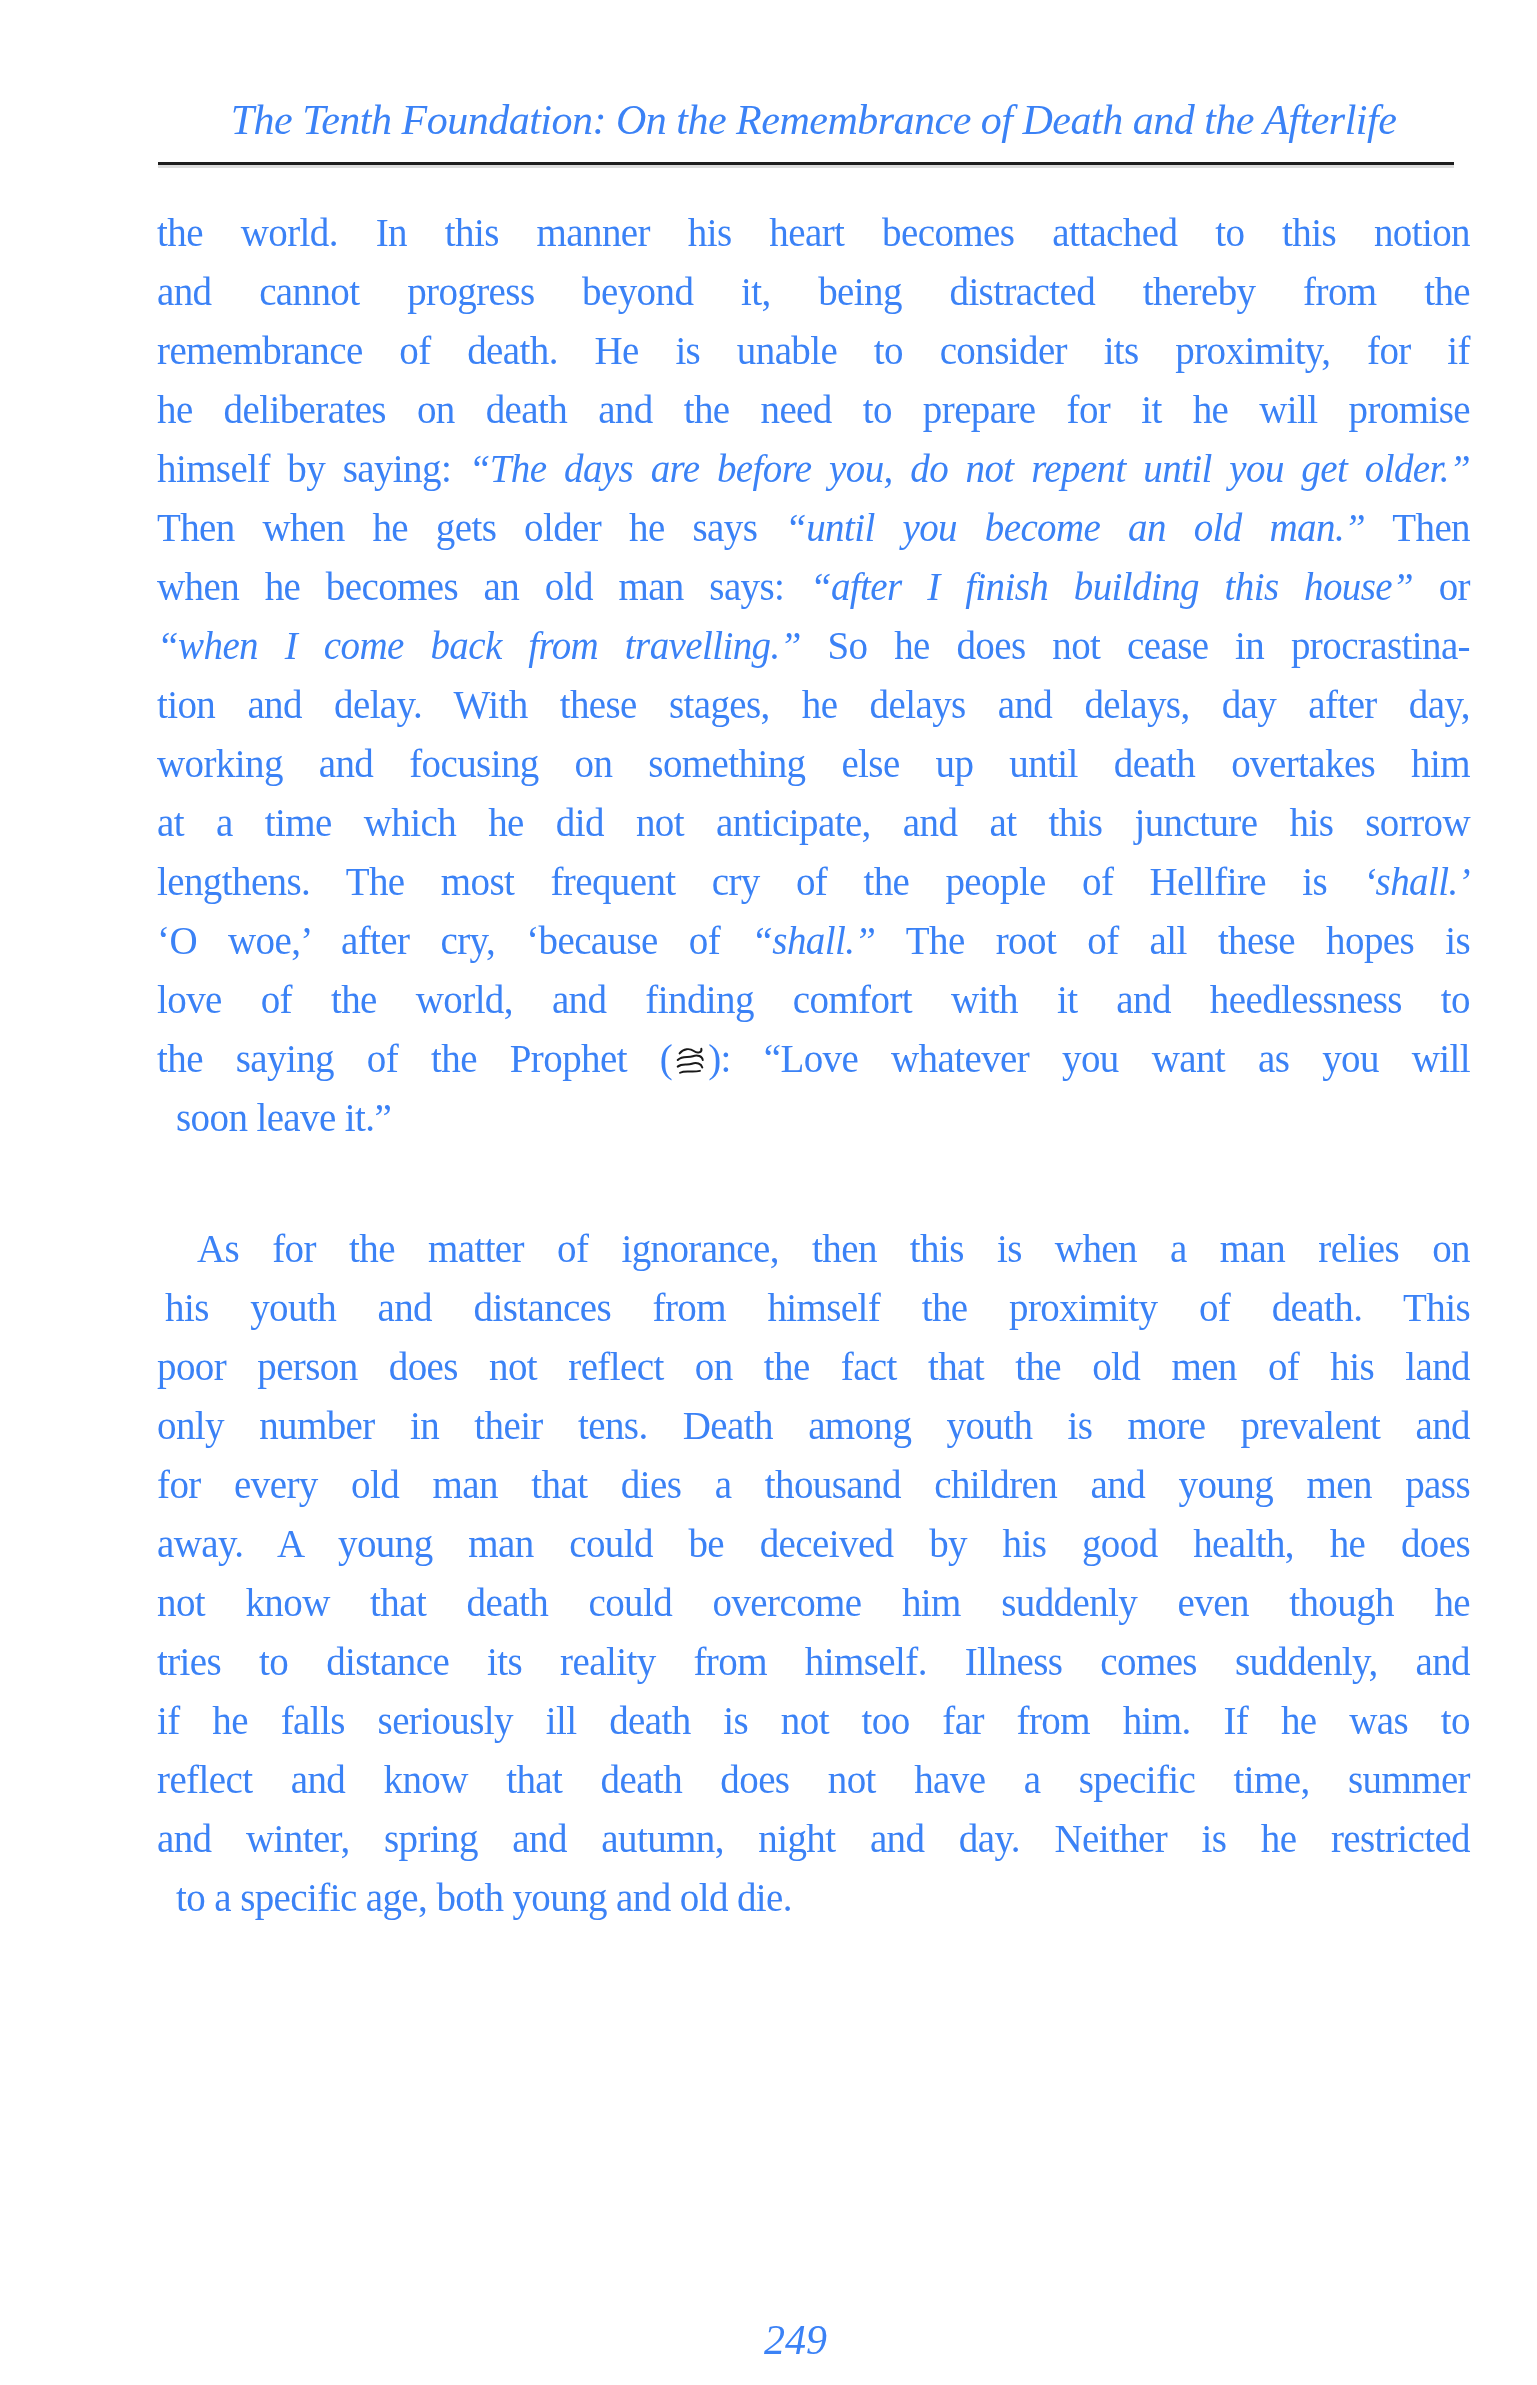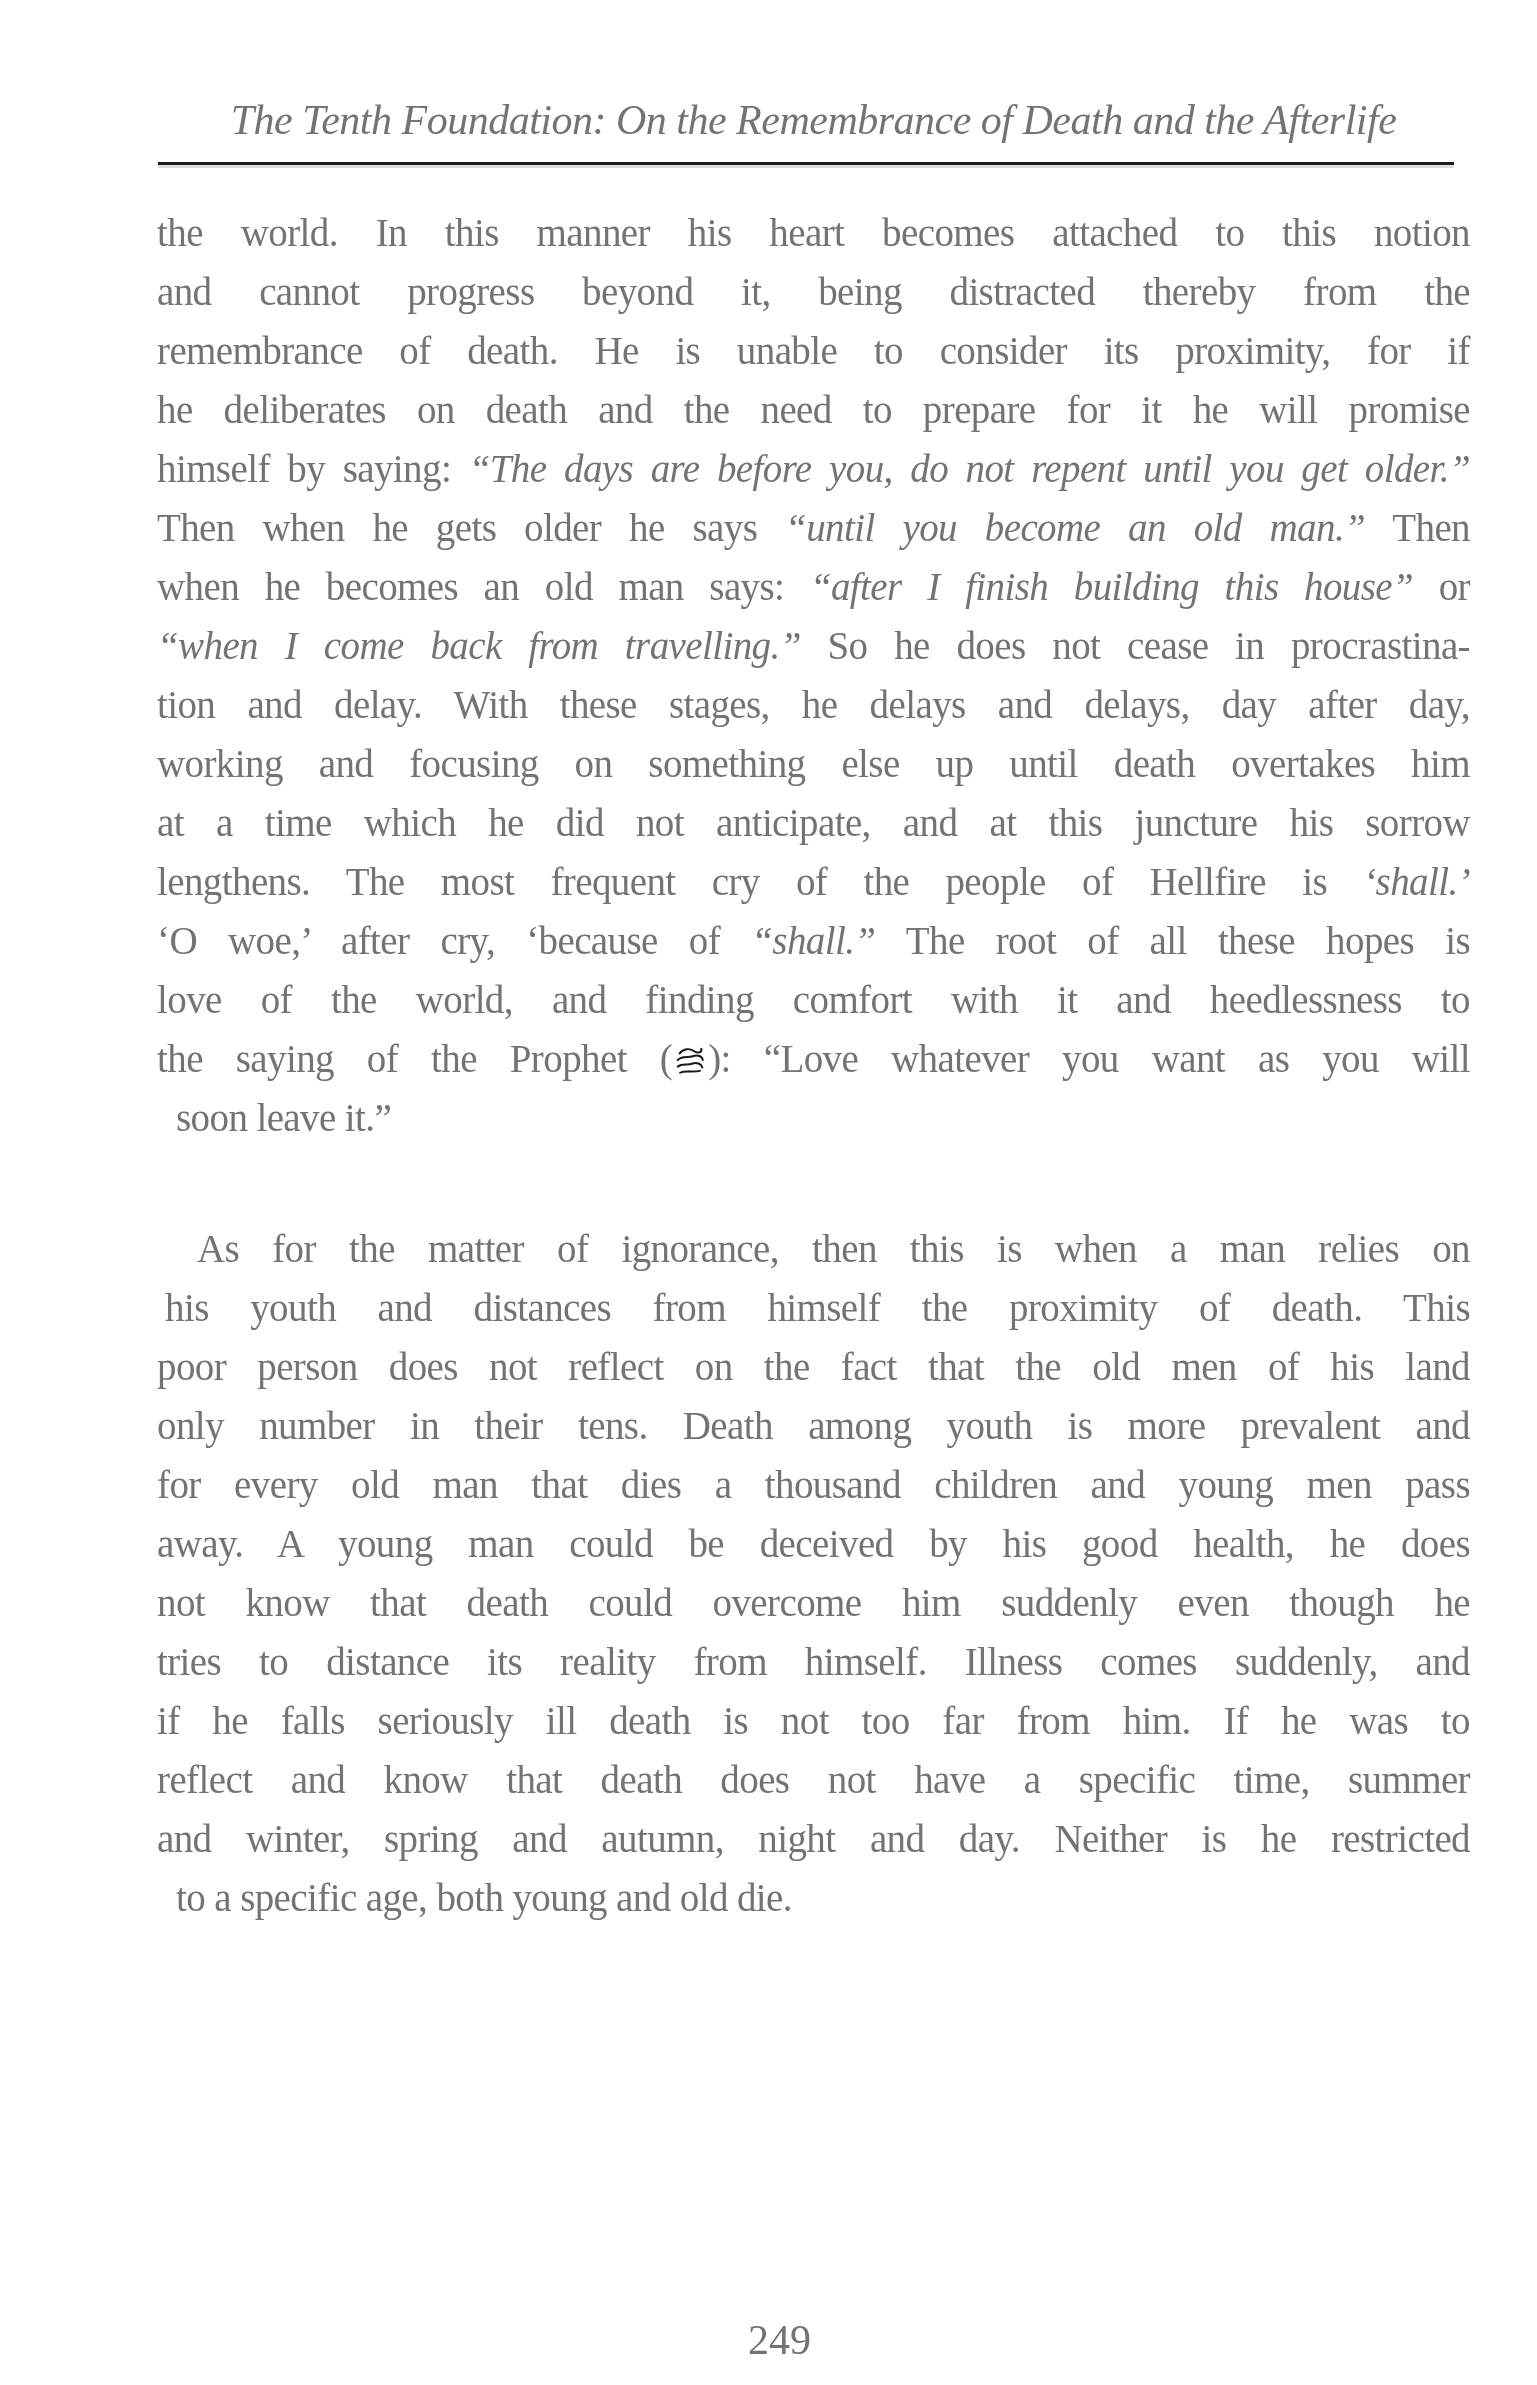--- a/index.html
+++ b/index.html
@@ -50,32 +50,33 @@
     display: inline-block;
     width: 34px;
     height: 36px;
     vertical-align: -6px;
     margin: 0 1px;
   }
   .honorific svg { display: block; }
   .page-number {
     position: absolute;
     top: 2310px;
-    left: 141px;
+    left: 157px;
     width: 1313px;
     text-align: center;
     font-size: 42px;
     line-height: 60px;
     transform: translateX(-18px);
+    font-style: italic;
   }
 </style>
 </head>
 <body>
 
-<div class="page" style="background: rgb(255, 255, 255); color: #737373;">
+<div class="page" style="background: rgb(255, 255, 255); color: #3b82f6;">
   <div class="header-title">The Tenth Foundation: On the Remembrance of Death and the Afterlife</div>
   <div class="header-rule"></div>
   <div class="body-text">
       <div class="paragraph">
         <div class="line" style="letter-spacing: -0.6px;"><span class="roman">the world. In this manner his heart becomes attached to this notion</span></div>
         <div class="line" style="letter-spacing: -0.6px;"><span class="roman">and cannot progress beyond it, being distracted thereby from the</span></div>
         <div class="line" style="letter-spacing: -0.6px;"><span class="roman">remembrance of death. He is unable to consider its proximity, for if</span></div>
         <div class="line" style="letter-spacing: -0.6px;"><span class="roman">he deliberates on death and the need to prepare for it he will promise</span></div>
         <div class="line" style="letter-spacing: -0.6px;"><span class="roman">himself by saying: </span><span class="italic">“The days are before you, do not repent until you get older.”</span></div>
         <div class="line" style="letter-spacing: -0.6px;"><span class="roman">Then when he gets older he says </span><span class="italic">“until you become an old man.”</span><span class="roman"> Then</span></div>

